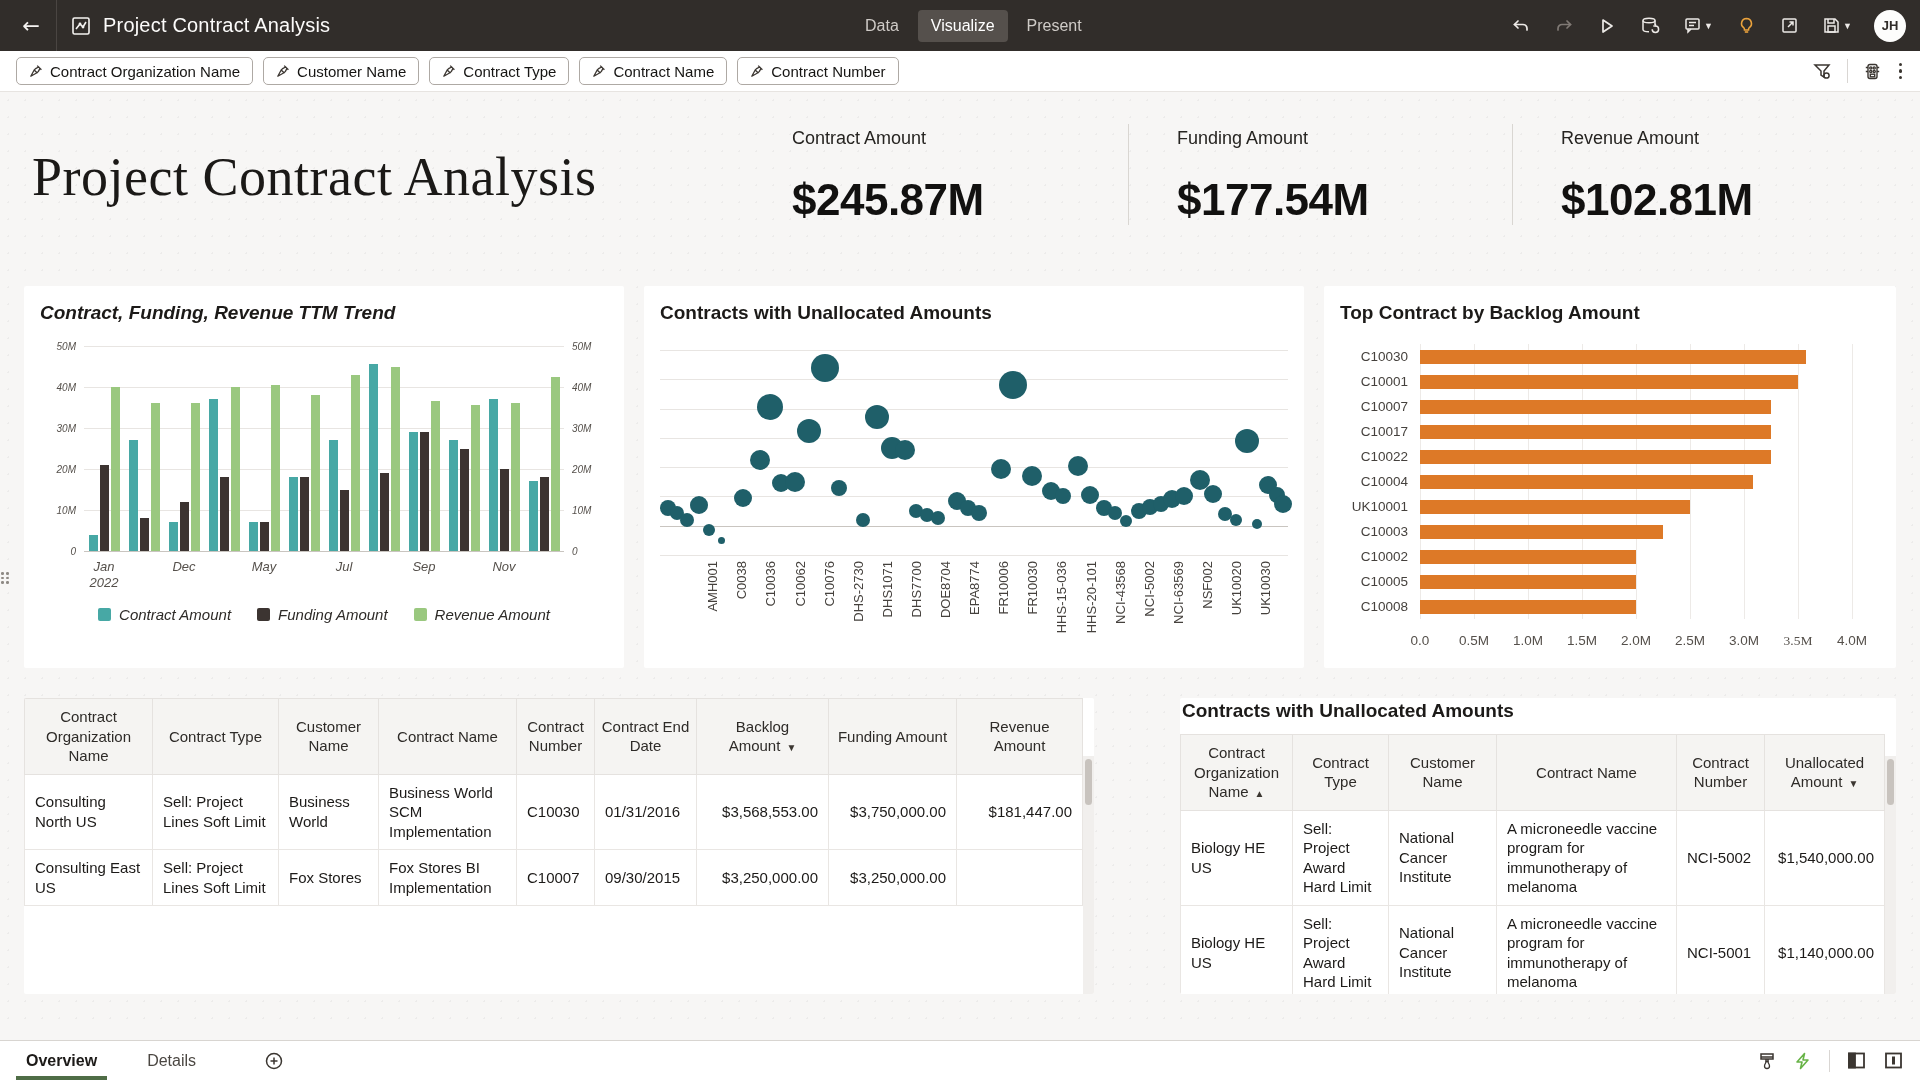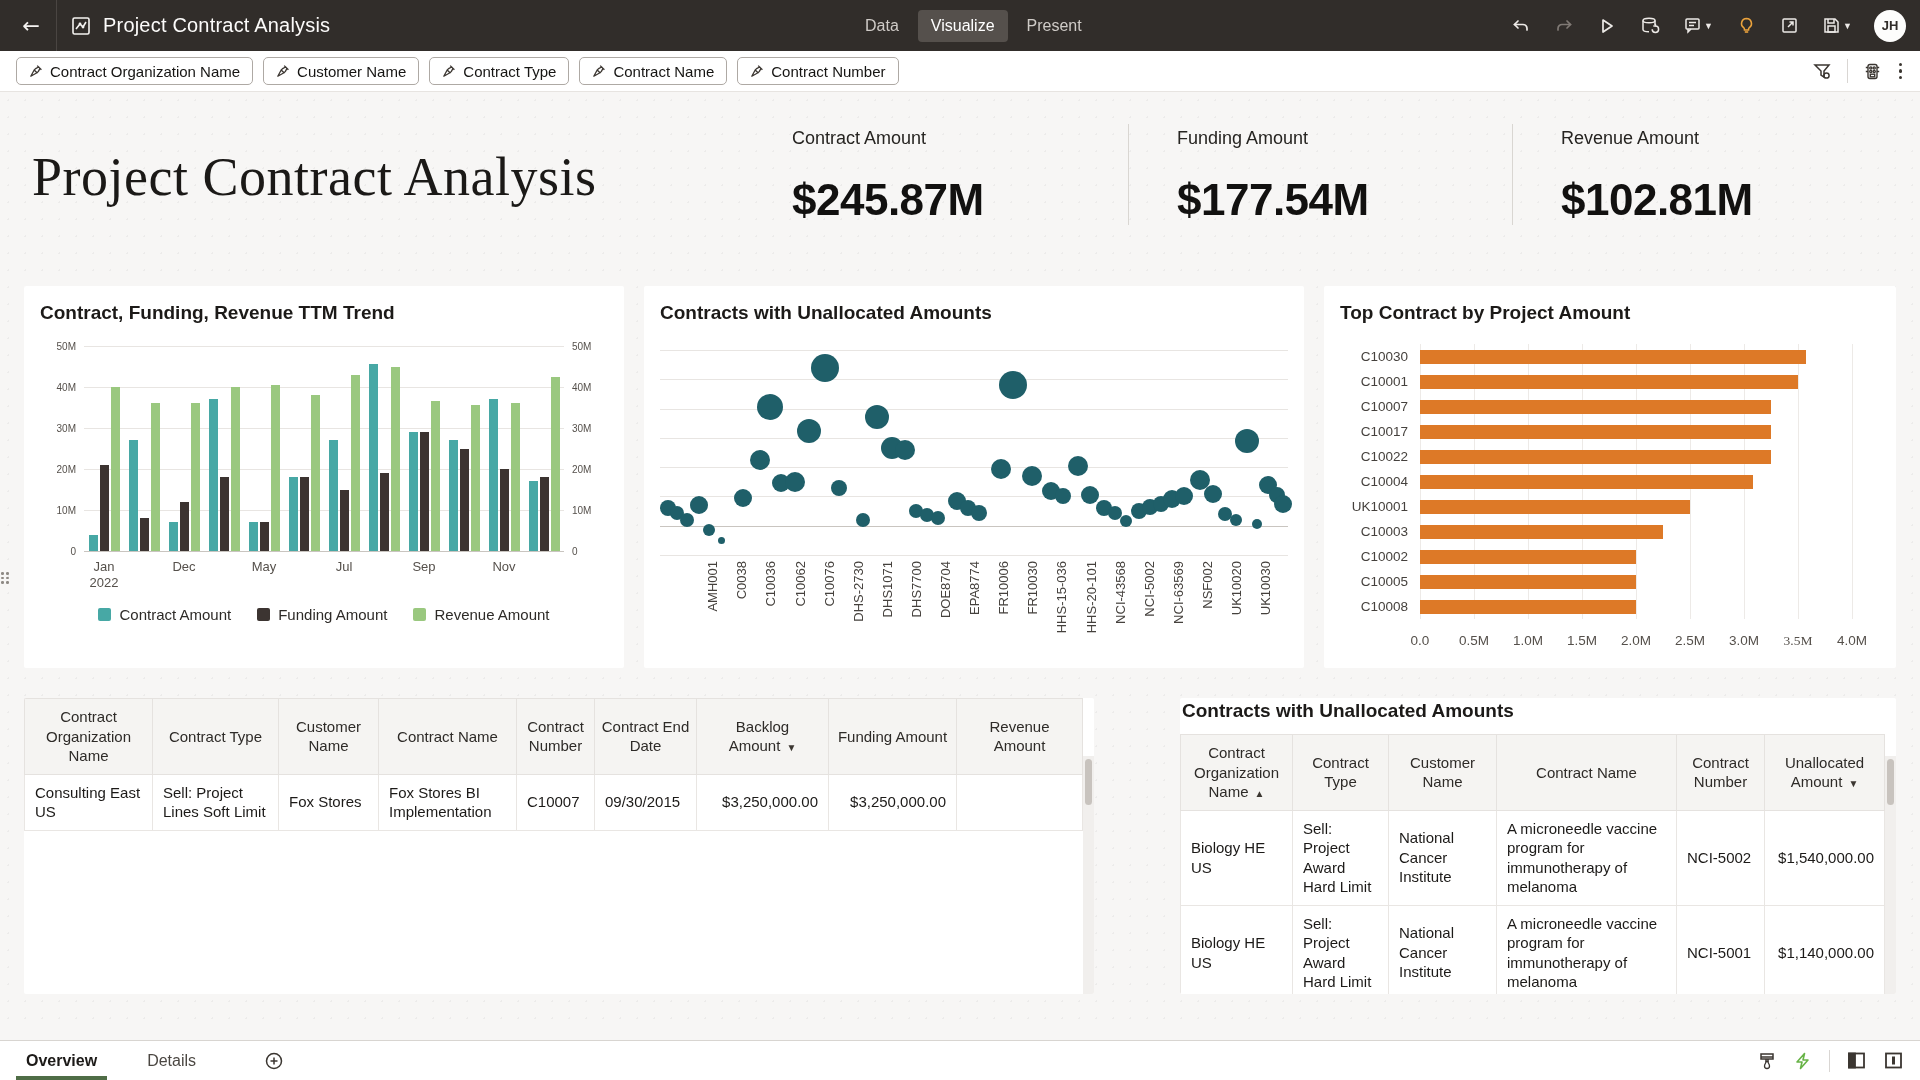--- a/index.html
+++ b/index.html
@@ -44,21 +44,21 @@
   .kpis { flex:1; display:grid; grid-template-columns:1fr 1fr 1fr; }
   .kpi { padding:4px 0 0 48px; }
   .kpi + .kpi { border-left:1px solid #D9D6D2; }
   .kpi .lbl { font-size:18px; color:#262421; margin-bottom:26px; }
   .kpi .val { font-size:44px; font-weight:700; letter-spacing:-.5px; color:#121110; }
 
   .charts-row { display:flex; gap:20px; height:382px; margin-top:12px; }
   .card { background:#FFFFFF; border-radius:2px; }
   .chart-card { padding:16px 16px 10px 16px; }
   .chart-title { font-size:19px; font-weight:700; color:#1C1A18; }
-  #chart1 { width:600px; } #chart2 { width:660px; } #chart3 { flex:1; }
+  #chart1 { width:600px;font-style:italic; } #chart2 { width:660px; } #chart3 { flex:1; }
 
   
   .trend-wrap { display:flex; margin-top:22px; }
   .ax-col { width:44px; position:relative; height:205px; }
   .ax-col span { position:absolute; right:8px; transform:translateY(-50%); font-size:10px; color:#55504B; }
   .ax-col.right span { right:auto; left:8px; }
   .trend-plot { position:relative; flex:1; height:205px; }
   .gridline { position:absolute; left:0; right:0; height:1px; background:#E8E5E2; }
   .gridline.base { background:#C9C5C0; }
   .bar-groups { position:absolute; inset:0; display:flex; }
@@ -478,21 +478,21 @@
             <span style="left: calc(66.25% - 8px);">HHS-20-101</span>
             <span style="left: calc(71.25% - 8px);">NCI-43568</span>
             <span style="left: calc(76.25% - 8px);">NCI-5002</span>
             <span style="left: calc(81.25% - 8px);">NCI-63569</span>
             <span style="left: calc(86.25% - 8px);">NSF002</span>
             <span style="left: calc(91.25% - 8px);">UK10020</span>
             <span style="left: calc(96.25% - 8px);">UK10030</span>
           </div>
         </div>
       <div class="card chart-card" id="chart3">
-          <div class="chart-title">Top Contract by Project Amount</div>
+          <div class="chart-title">Top Contract by Backlog Amount</div>
           <div class="hbar-wrap">
             <div class="hbar-labels">
               <div>C10030</div>
               <div>C10001</div>
               <div>C10007</div>
               <div>C10017</div>
               <div>C10022</div>
               <div>C10004</div>
               <div>UK10001</div>
               <div>C10003</div>
@@ -583,20 +583,31 @@
                 <th>Customer Name</th>
                 <th>Contract Name</th>
                 <th>Contract Number</th>
                 <th>Contract End Date</th>
                 <th>Backlog Amount<span class="sort-arrow">▼</span></th>
                 <th>Funding Amount</th>
                 <th>Revenue Amount</th>
               </tr>
             </thead>
             <tbody>
+              <tr>
+                <td>Consulting North US</td>
+                <td>Sell: Project Lines Soft Limit</td>
+                <td>Business World</td>
+                <td>Business World SCM Implementation</td>
+                <td>C10030</td>
+                <td>01/31/2016</td>
+                <td class="num">$3,568,553.00</td>
+                <td class="num">$3,750,000.00</td>
+                <td class="num">$181,447.00</td>
+              </tr>
               <tr>
                 <td>Consulting East US</td>
                 <td>Sell: Project Lines Soft Limit</td>
                 <td>Fox Stores</td>
                 <td>Fox Stores BI Implementation</td>
                 <td>C10007</td>
                 <td>09/30/2015</td>
                 <td class="num">$3,250,000.00</td>
                 <td class="num">$3,250,000.00</td>
                 <td class="num"></td>

